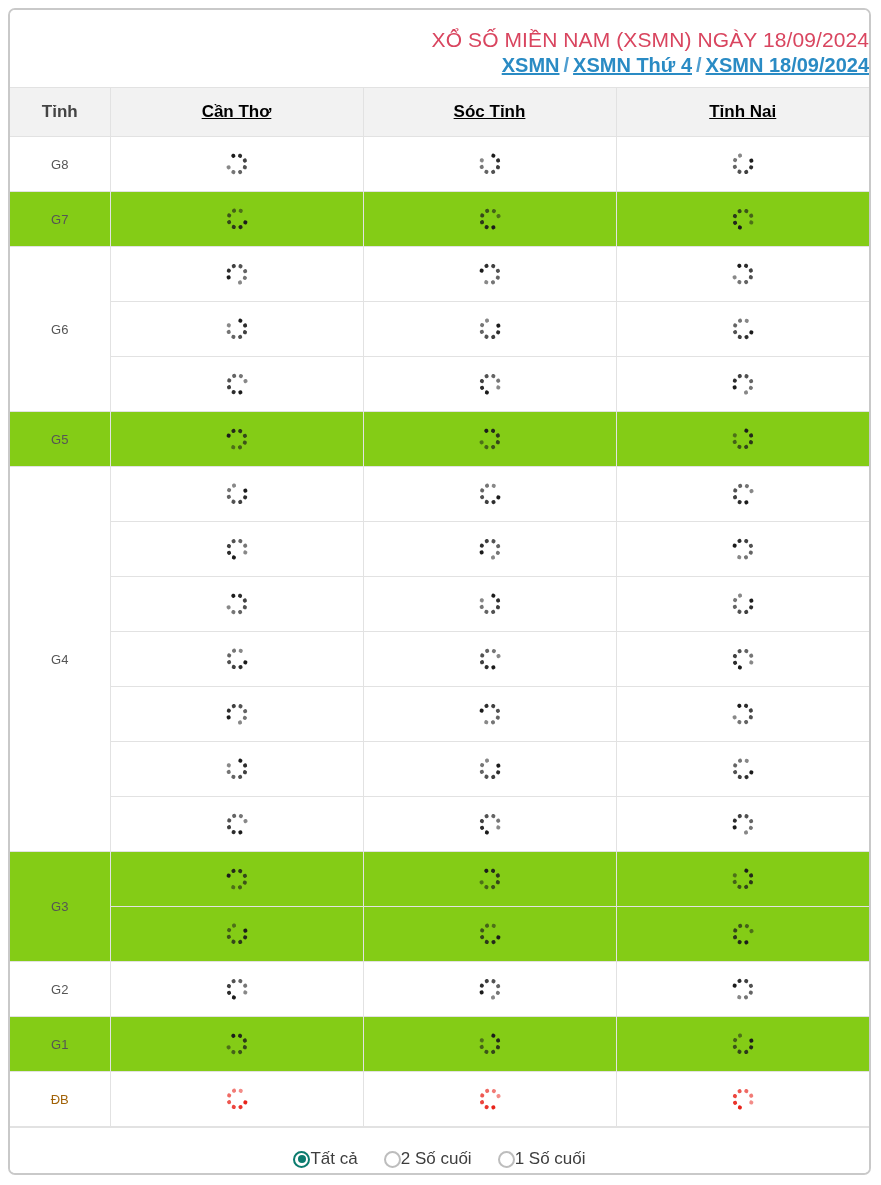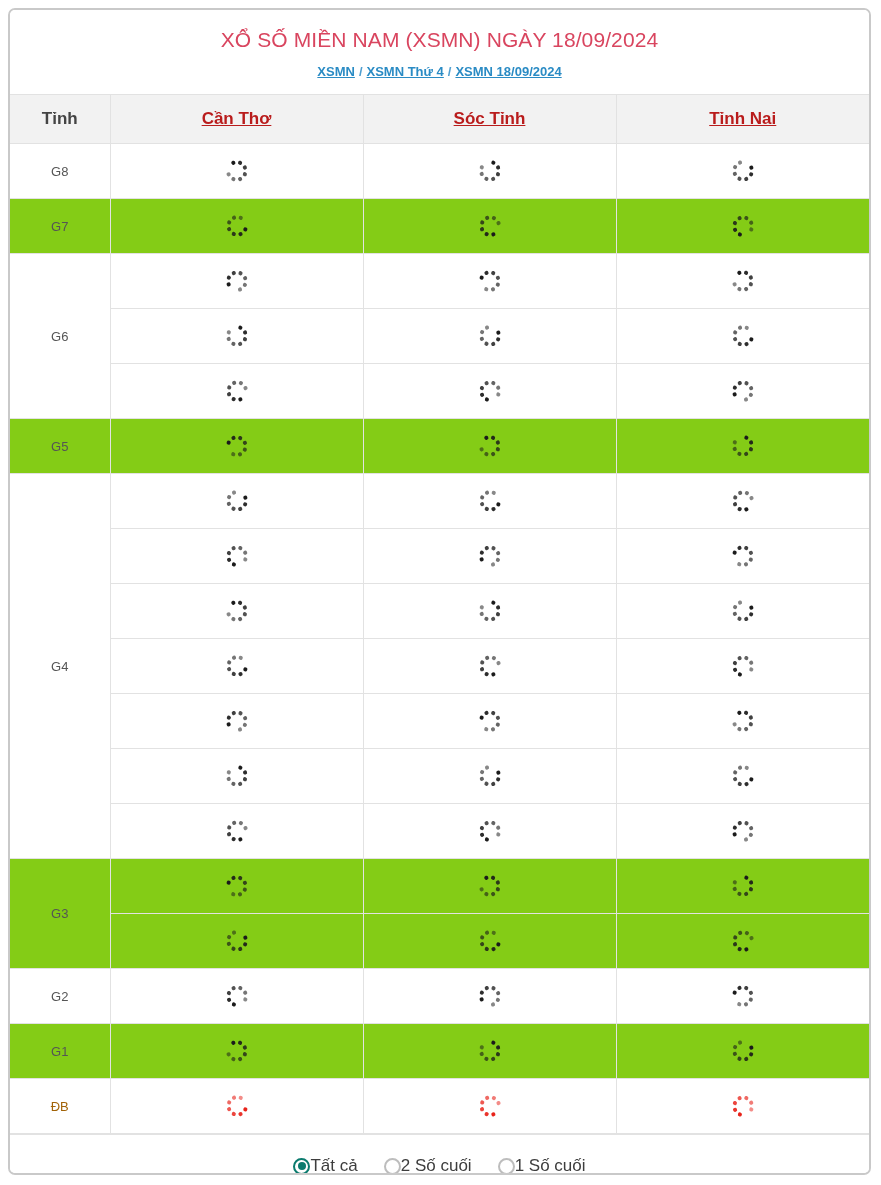--- a/index.html
+++ b/index.html
@@ -25,33 +25,32 @@
     border: 2px solid #c9c9c9;
     border-radius: 7px;
     background: #ffffff;
     overflow: hidden;
   }
 
   
   #header-block {
     padding-top: 16px;
     padding-bottom: 11px;
-    text-align: center;
+    text-align: right;
     background: #ffffff;
   }
   #page-title {
     font-size: 21px;
     color: #d9455f;
     letter-spacing: 0.1px;
     line-height: 28px;
     white-space: nowrap;
   }
   #breadcrumb {
-    margin-top: 7px;
-    font-size: 13px;
+    font-size: 20px;
     line-height: 22px;
     white-space: nowrap;
     font-weight: bold;
   }
   #breadcrumb .crumb {
     color: #2a8bc4;
     text-decoration: underline;
     cursor: pointer;
   }
   #breadcrumb .sep {
@@ -92,21 +91,21 @@
     border-bottom: 1px solid #dcdcdc;
   }
   th.tinh-head {
     font-size: 17px;
     color: #444444;
     font-weight: bold;
   }
   th.prov-head a {
     font-size: 17px;
     font-weight: bold;
-    color: #b91c1c;
+    color: #000000;
     text-decoration: underline;
     cursor: pointer;
   }
 
   tbody td.label-cell {
     font-size: 13px;
     color: #555555;
   }
   tbody td.label-cell.db {
     color: #a16207;

